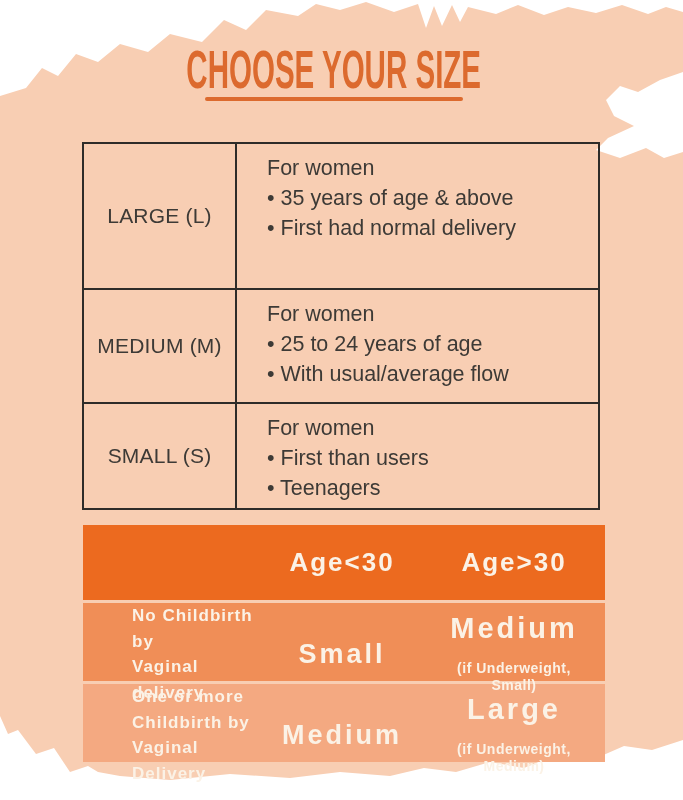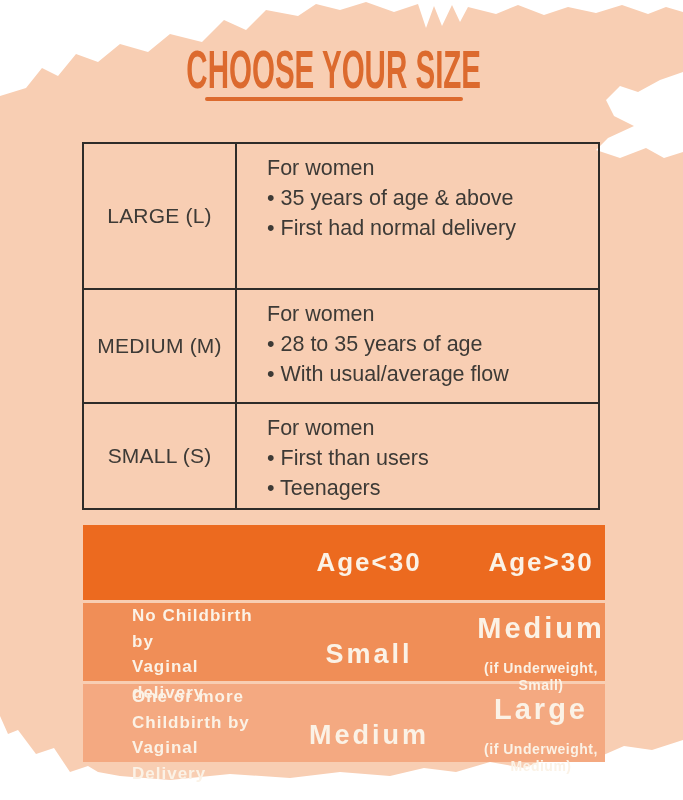--- a/index.html
+++ b/index.html
@@ -45,21 +45,21 @@
   .size-label-cell{
     flex:0 0 153px;border-right:2px solid var(--ink);box-sizing:border-box;
     display:flex;align-items:center;justify-content:center;
     font-size:21px;letter-spacing:.2px;
   }
   .size-content-cell{flex:1;padding:9px 8px 0 30px;font-size:21.5px;line-height:30px;}
   .size-line{white-space:nowrap;}
 
   
   .matrix{position:absolute;left:83px;top:525px;width:522px;color:var(--cream);font-weight:bold;}
-  .m-row{display:grid;grid-template-columns:178px 162px 1fr;align-items:center;gap:27px;}
+  .m-row{display:grid;grid-template-columns:178px 162px 1fr;align-items:center;}
   .m-header{height:75px;background:var(--orange-strong);}
   .m-body1{height:78px;background:var(--orange-mid);margin-top:3px;}
   .m-body2{height:78px;background:var(--orange-light);margin-top:3px;}
   .m-corner{height:100%;}
   .m-colhead{font-size:26px;letter-spacing:2px;text-align:center;white-space:nowrap;}
   .m-label{font-size:17px;letter-spacing:1px;line-height:1.5;white-space:pre-line;padding-left:13px;margin-left:36px;}
   .m-value{font-size:27px;letter-spacing:3px;text-align:center;white-space:nowrap;}
   .m-value-big{display:flex;flex-direction:column;align-items:center;justify-content:center;}
   .m-value-main{font-size:29px;letter-spacing:3px;line-height:1.05;white-space:nowrap;}
   .m-value-note{font-size:14px;letter-spacing:.5px;line-height:1.25;text-align:center;white-space:pre-line;margin-top:16px;}
@@ -98,21 +98,21 @@
         <div class="size-line">For women</div>
         <div class="size-line">• 35 years of age &amp; above</div>
         <div class="size-line">• First had normal delivery</div>
       </div>
     </div>
 
     <div class="size-row r1">
       <div class="size-label-cell">MEDIUM (M)</div>
       <div class="size-content-cell">
         <div class="size-line">For women</div>
-        <div class="size-line">• 28 to 35 years of age</div>
+        <div class="size-line">• 25 to 24 years of age</div>
         <div class="size-line">• With usual/average flow</div>
       </div>
     </div>
 
     <div class="size-row r2">
       <div class="size-label-cell">SMALL (S)</div>
       <div class="size-content-cell">
         <div class="size-line">For women</div>
         <div class="size-line">• First than users</div>
         <div class="size-line">• Teenagers</div>

